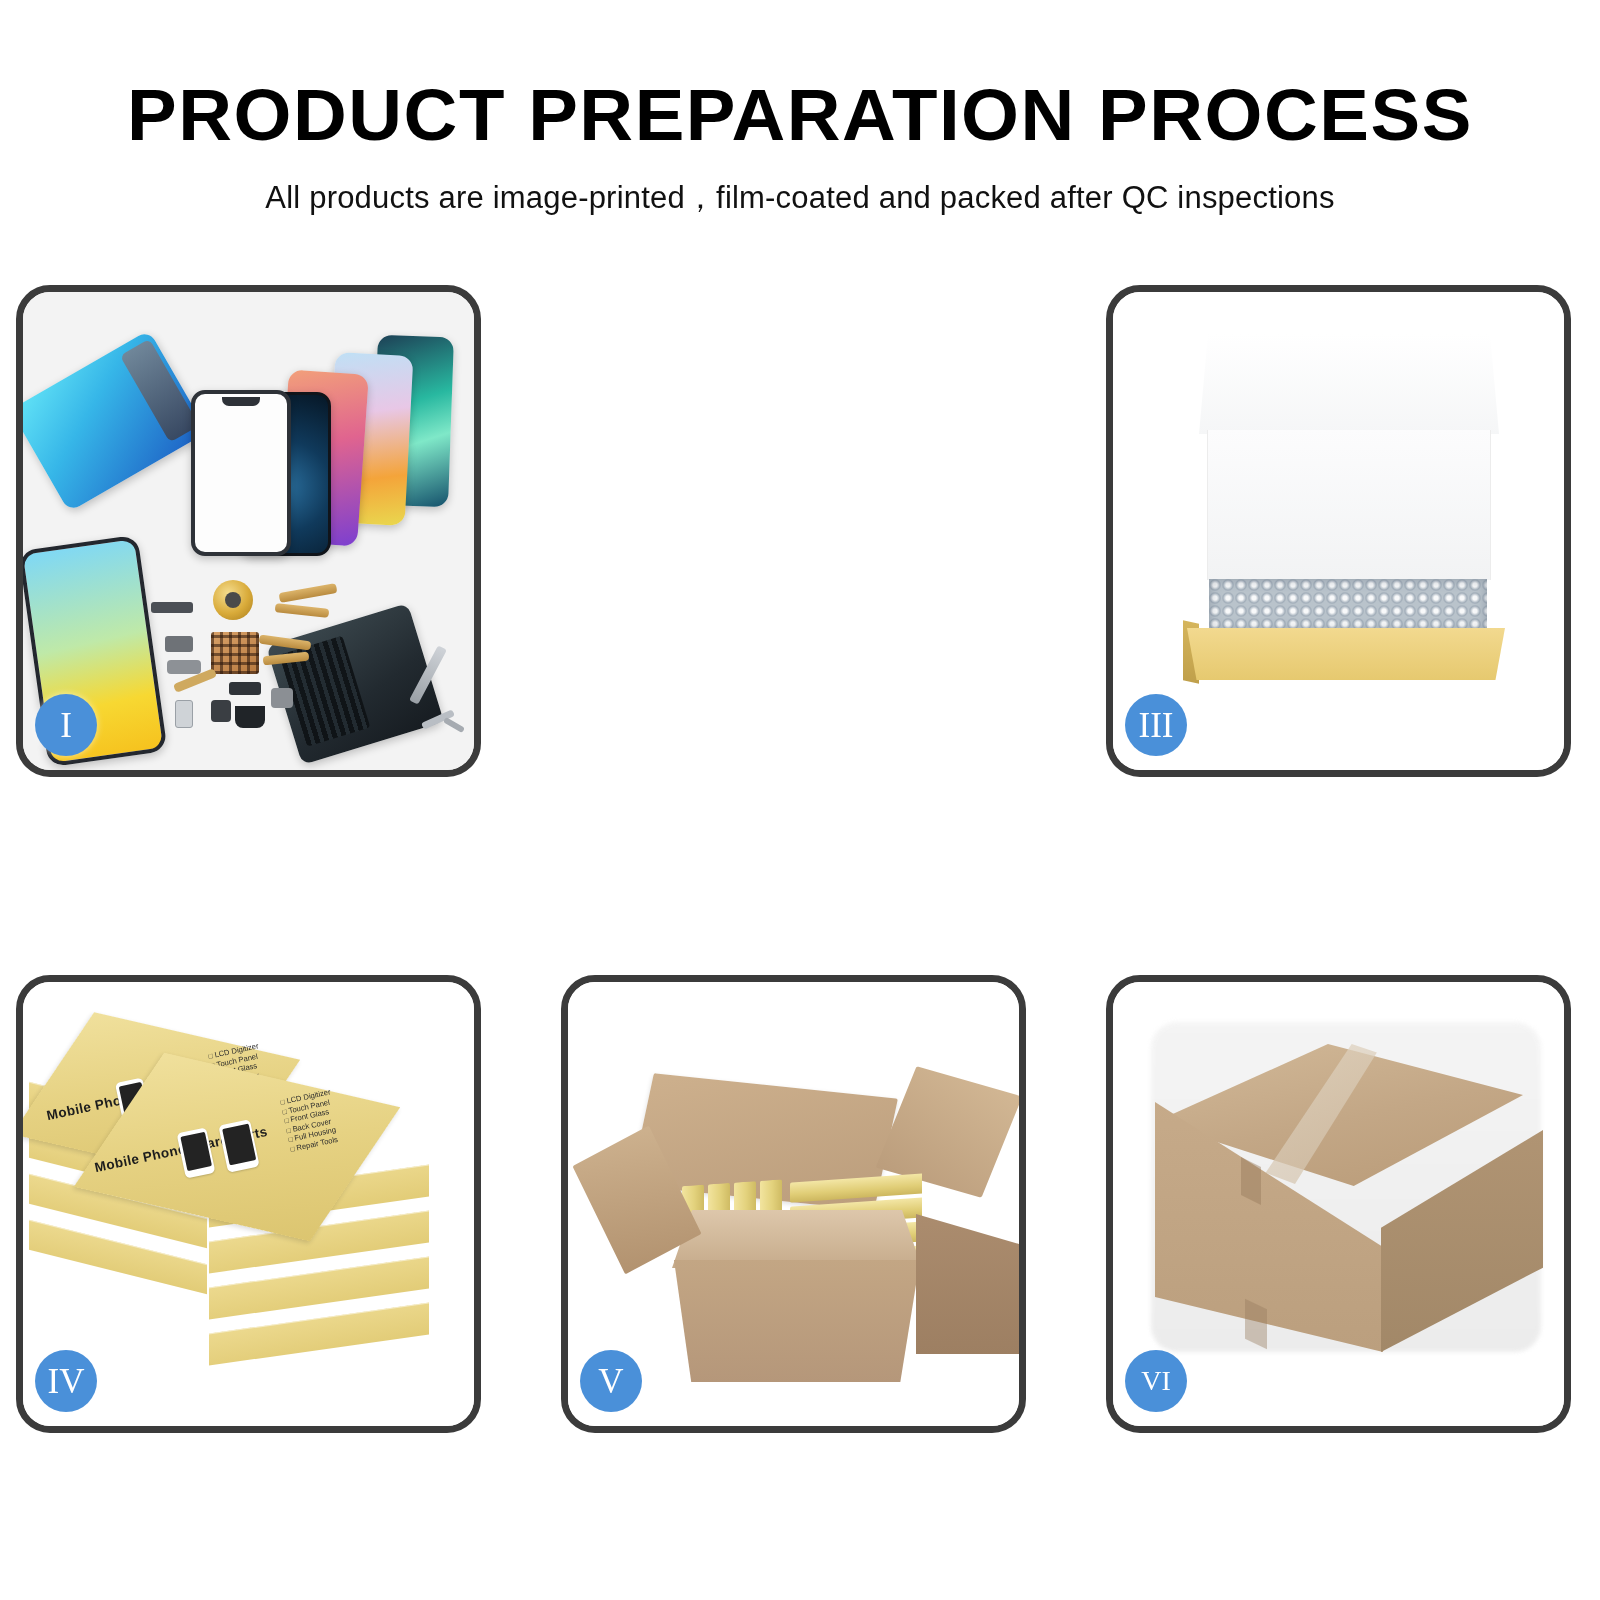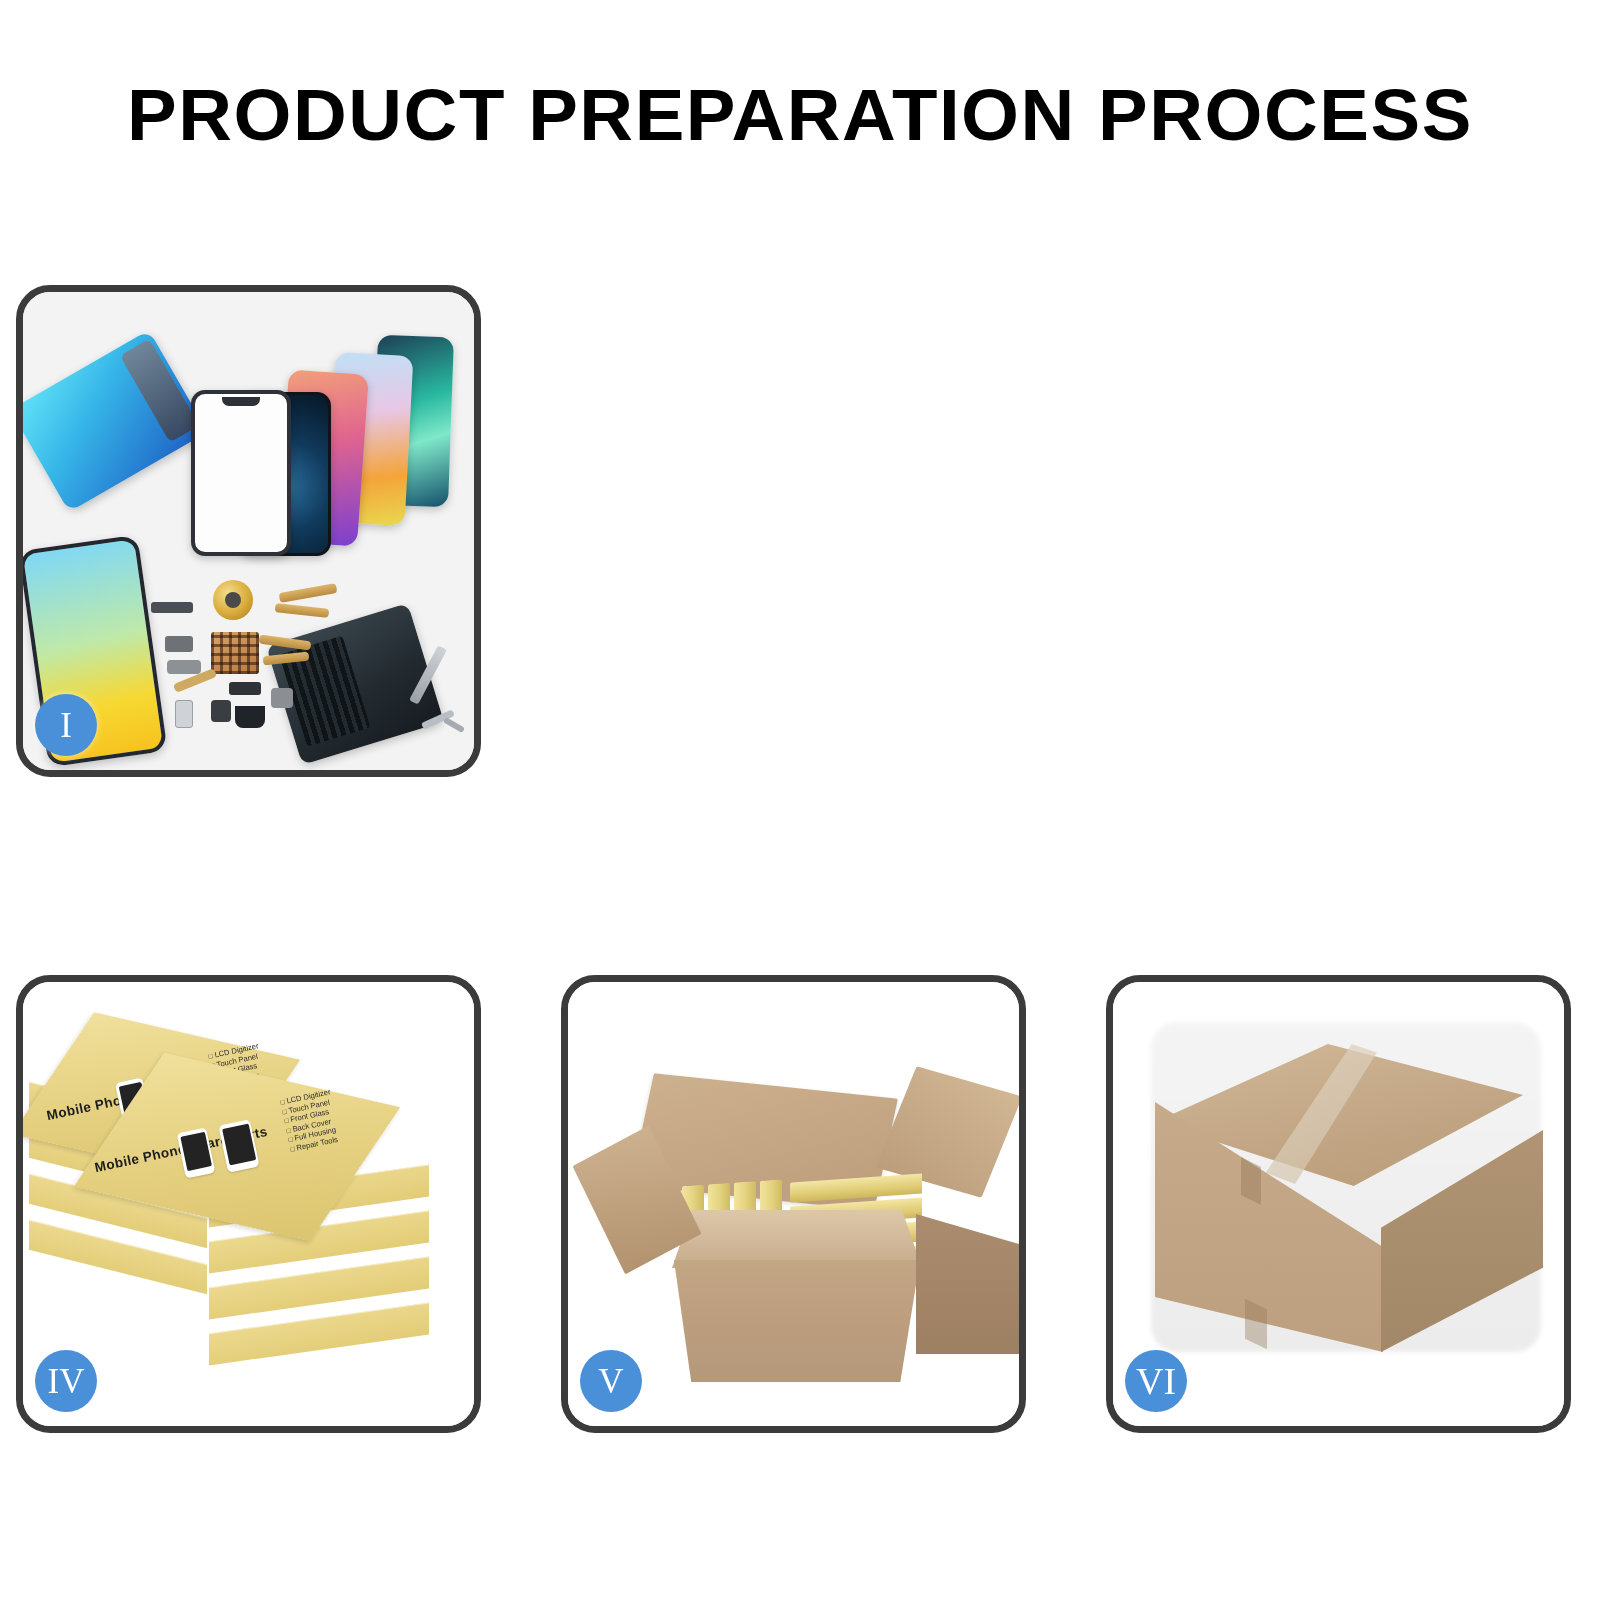--- a/index.html
+++ b/index.html
@@ -88,21 +88,21 @@
     align-items: center;
     justify-content: center;
     font-family: "Liberation Serif", serif;
     font-size: 35px;
     line-height: 1;
     left: 12px;
     bottom: 14px;
     z-index: 40;
     box-shadow: 0 0 7px rgba(255,255,255,.55);
   }
-  .badge.b6 { font-size: 38px; }
+  .badge.b6 { font-size: 28px; }
 
   
   .ph-bg { position:absolute; inset:0; background:#f3f3f3; }
   .phone {
     position: absolute;
     border-radius: 14px;
     box-shadow: 0 3px 9px rgba(0,0,0,.22);
     overflow: hidden;
   }
   .ph-a { 
@@ -403,20 +403,21 @@
   .sc-seam {
     position: absolute;
     background: rgba(130,105,78,.55);
   }
 </style>
 </head>
 <body>
 
 <div class="header">
   <h1 class="title">PRODUCT PREPARATION PROCESS</h1>
+  <p class="subtitle">All products are image-printed，film-coated and packed after QC inspections</p>
 </div>
 
 <div class="grid">
 
   <div class="panel p1">
     <div class="panel-inner">
       <div class="ph-bg"></div>
 
       <div class="phone ph-a"></div>
       <div class="phone ph-f"></div>
@@ -444,20 +445,31 @@
       <div class="chip" style="left:212px;top:414px;width:30px;height:22px;background:#202428;border-radius:0 0 8px 8px;"></div>
       <div class="chip" style="left:152px;top:408px;width:16px;height:26px;background:#cfd3d7;border:1px solid #9aa0a6;border-radius:3px;"></div>
       <div class="chip" style="left:400px;top:352px;width:10px;height:62px;background:linear-gradient(180deg,#cfd3d8,#9aa0a6);transform:rotate(28deg);border-radius:3px;"></div>
       <div class="chip" style="left:398px;top:424px;width:34px;height:7px;background:#b9bec4;transform:rotate(-24deg);"></div>
       <div class="chip" style="left:420px;top:430px;width:22px;height:6px;background:#a6abb1;transform:rotate(30deg);"></div>
     </div>
     <div class="badge">I</div>
   </div>
 
 
+  <div class="panel p3">
+    <div class="panel-inner">
+      <div class="mb-bg"></div>
+      <div class="mb-lid"></div>
+      <div class="mb-back"></div>
+      <div class="mb-inner-bubble"></div>
+      <div class="mb-left-edge"></div>
+      <div class="mb-front"></div>
+    </div>
+    <div class="badge">III</div>
+  </div>
 
   <div class="panel p4">
     <div class="panel-inner">
       <div class="sb-bg"></div>
       <div class="stack-wrap">
 
         <div class="sbox" style="left:6px;top:122px;width:178px;height:30px;transform:skewY(14deg);"></div>
         <div class="sbox" style="left:6px;top:168px;width:178px;height:30px;transform:skewY(14deg);"></div>
         <div class="sbox" style="left:6px;top:214px;width:178px;height:30px;transform:skewY(14deg);"></div>
         <div class="sbox" style="left:6px;top:260px;width:178px;height:30px;transform:skewY(14deg);"></div>

